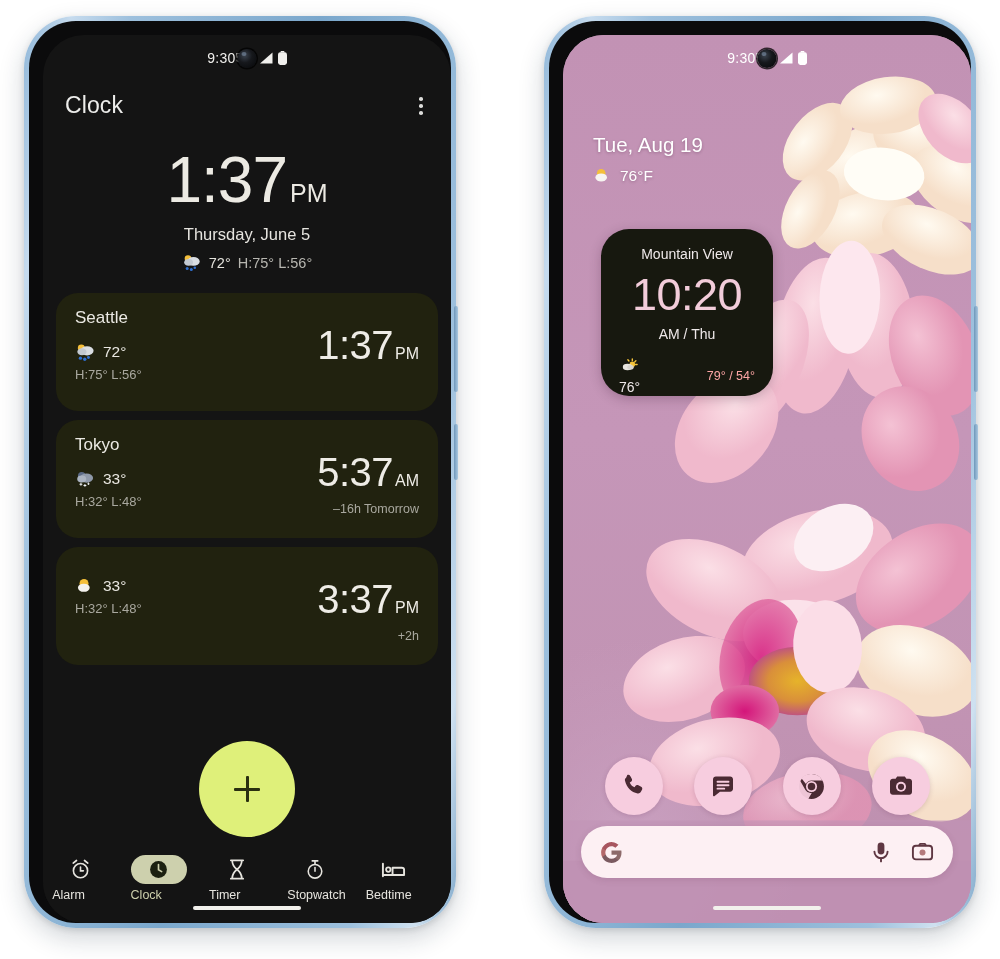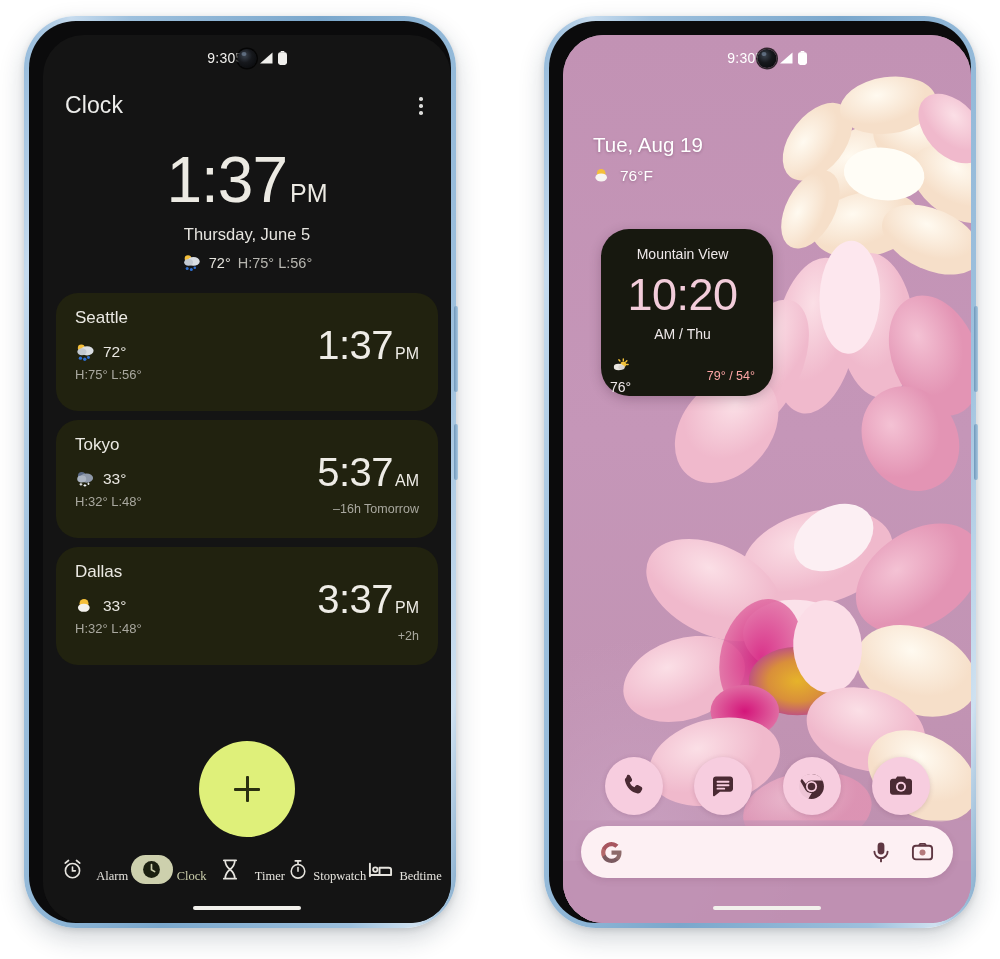--- a/index.html
+++ b/index.html
@@ -117,21 +117,21 @@
     content:""; position:absolute; background:#2a2f10; border-radius:1px;
   }
   .fab .plus::before { left:0; top:11.5px; width:26px; height:3px; }
   .fab .plus::after  { top:0; left:11.5px; height:26px; width:3px; }
 
   .navbar {
     position:absolute; bottom:0; left:0; right:0; height: 74px;
     background:#141414; display:flex; align-items:flex-start; justify-content:space-around;
     padding: 6px 8px 0 8px; z-index:5;
   }
-  .nav-item { display:flex; flex-direction:row; align-items:flex-end; gap:4px; cursor:pointer; width:76px;font-family:Liberation Serif, serif; }
+  .nav-item { display:flex; flex-direction:column; align-items:flex-start; gap:4px; cursor:pointer; width:76px; }
   .nav-pill {
     width:56px; height:29px; border-radius:16px; display:flex; align-items:center; justify-content:center;
   }
   .nav-pill.active { background:#cdd0ad; }
   .nav-label { font-size:12.5px; color:#e6e4de; }
   .nav-item.active .nav-label { color:#cdd0ad; }
   .home-ind {
     position:absolute; bottom:13px; left:50%; transform:translateX(-50%);
     width: 108px; height:4px; border-radius:3px; background:#f2f1ec; z-index:7;
   }
@@ -161,21 +161,21 @@
   }
   .sb-icons { display:flex; align-items:center; gap:18px; }
 
   .hs-date-wrap { position:absolute; top: 98px; left: 30px; z-index:4; color:#fff; }
   .hs-date { font-size: 20.5px; font-weight:400; text-shadow:0 1px 3px rgba(60,20,50,.3); }
   .hs-temp { margin-top:10px; font-size:15.5px; display:flex; align-items:center; gap:7px; text-shadow:0 1px 3px rgba(60,20,50,.3); }
 
   .widget {
     position:absolute; top: 194px; left: 38px; width: 172px; height: 167px;
     background:#17180f; border-radius: 28px; z-index:4;
-    padding: 17px 14px 14px 5px; text-align:center;
+    padding: 17px 14px 14px 14px; text-align:center;
     box-shadow: 0 3px 12px rgba(50,20,45,.25);
   }
   .w-city { font-size: 14px; color:#efe9ea; }
   .w-time { font-size: 45px; font-weight: 400; color:#f2ccda; line-height:1; margin-top: 10px; letter-spacing:-.5px; }
   .w-sub { font-size: 14px; color:#efe9ea; margin-top: 9px; }
   .w-bot { display:flex; align-items:center; justify-content:space-between; margin-top: 15px; padding: 0 4px; }
   .w-now { display:flex; align-items:center; gap:6px; font-size:14px; color:#efe9ea;flex-direction:column; }
   .w-hl { font-size: 12.5px; color:#fca5a5; }
 </style>
 </head>
@@ -268,21 +268,20 @@
               <span>33°</span>
             </div>
             <div class="cc-hl">H:32° L:48°</div>
             <div class="cc-right">
               <div class="cc-time"><span>5:37</span><span class="ampm">AM</span></div>
               <div class="cc-offset">–16h  Tomorrow</div>
             </div>
           </div>
 
           <div class="city-card">
-            <div class="cc-name">Dallas</div>
             <div class="cc-weather">
               <svg width="21" height="19" viewBox="0 0 20 18">
                 <circle cx="8.6" cy="6.2" r="4.3" fill="#f5bf3a"></circle>
                 <ellipse cx="8.4" cy="10.2" rx="5.6" ry="3.9" fill="#f4f2ee"></ellipse>
               </svg>
               <span>33°</span>
             </div>
             <div class="cc-hl">H:32° L:48°</div>
             <div class="cc-right">
               <div class="cc-time"><span>3:37</span><span class="ampm">PM</span></div>

